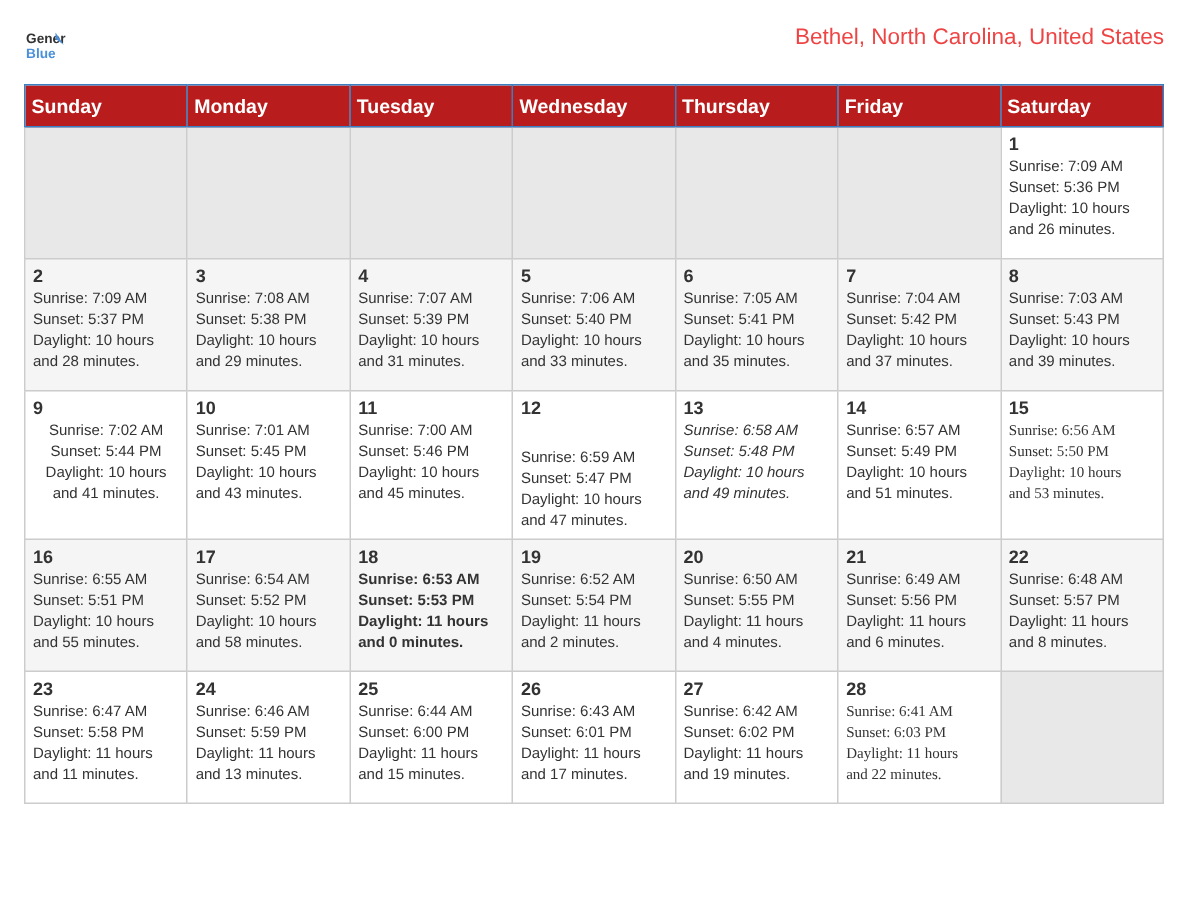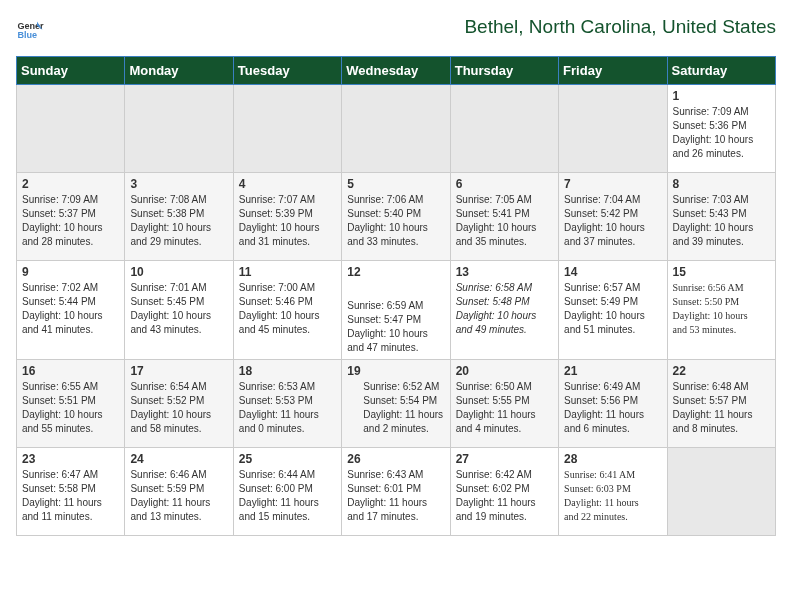--- a/index.html
+++ b/index.html
@@ -27,30 +27,30 @@
     }
     .title-area {
       text-align: right;
     }
     .month-title {
       font-size: 36px;
       font-weight: bold;
       color: #333;
     }
     .location-title {
-      font-size: 19px;
-      color: #14532d;
+      font-size: 15px;
+      color: #ef4444;
     }
     table {
       width: 100%;
       border-collapse: collapse;
       table-layout: fixed;
     }
     thead th {
-      background-color: #14532d;
+      background-color: #b91c1c;
       color: #fff;
       font-size: 13px;
       font-weight: bold;
       padding: 6px 4px;
       text-align: left;
       border: 1px solid #3a7fc1;
     }
     tbody td {
       vertical-align: top;
       border: 1px solid #ccc;
@@ -171,21 +171,21 @@
           <span class="day-num">8</span>
           <div class="day-info" style="white-space: pre-line;">Sunrise: 7:03 AM
 Sunset: 5:43 PM
 Daylight: 10 hours
 and 39 minutes.</div>
         </td>
       </tr>
       <tr>
         <td>
           <span class="day-num">9</span>
-          <div class="day-info" style="white-space: pre-line;">Sunrise: 7:02 AM
+          <div class="day-info" style="white-space: pre-line; text-align: center;">Sunrise: 7:02 AM
 Sunset: 5:44 PM
 Daylight: 10 hours
 and 41 minutes.</div>
         </td>
         <td>
           <span class="day-num">10</span>
           <div class="day-info" style="white-space: pre-line;">Sunrise: 7:01 AM
 Sunset: 5:45 PM
 Daylight: 10 hours
 and 43 minutes.</div>
@@ -236,28 +236,28 @@
         </td>
         <td>
           <span class="day-num">17</span>
           <div class="day-info" style="white-space: pre-line;">Sunrise: 6:54 AM
 Sunset: 5:52 PM
 Daylight: 10 hours
 and 58 minutes.</div>
         </td>
         <td>
           <span class="day-num">18</span>
-          <div class="day-info" style="white-space: pre-line;">Sunrise: 6:53 AM
+          <div class="day-info" style="white-space: pre-line; font-weight: bold;">Sunrise: 6:53 AM
 Sunset: 5:53 PM
 Daylight: 11 hours
 and 0 minutes.</div>
         </td>
         <td>
           <span class="day-num">19</span>
-          <div class="day-info" style="white-space: pre-line; margin-left: 16px;">Sunrise: 6:52 AM
+          <div class="day-info" style="white-space: pre-line;">Sunrise: 6:52 AM
 Sunset: 5:54 PM
 Daylight: 11 hours
 and 2 minutes.</div>
         </td>
         <td>
           <span class="day-num">20</span>
           <div class="day-info" style="white-space: pre-line;">Sunrise: 6:50 AM
 Sunset: 5:55 PM
 Daylight: 11 hours
 and 4 minutes.</div>

